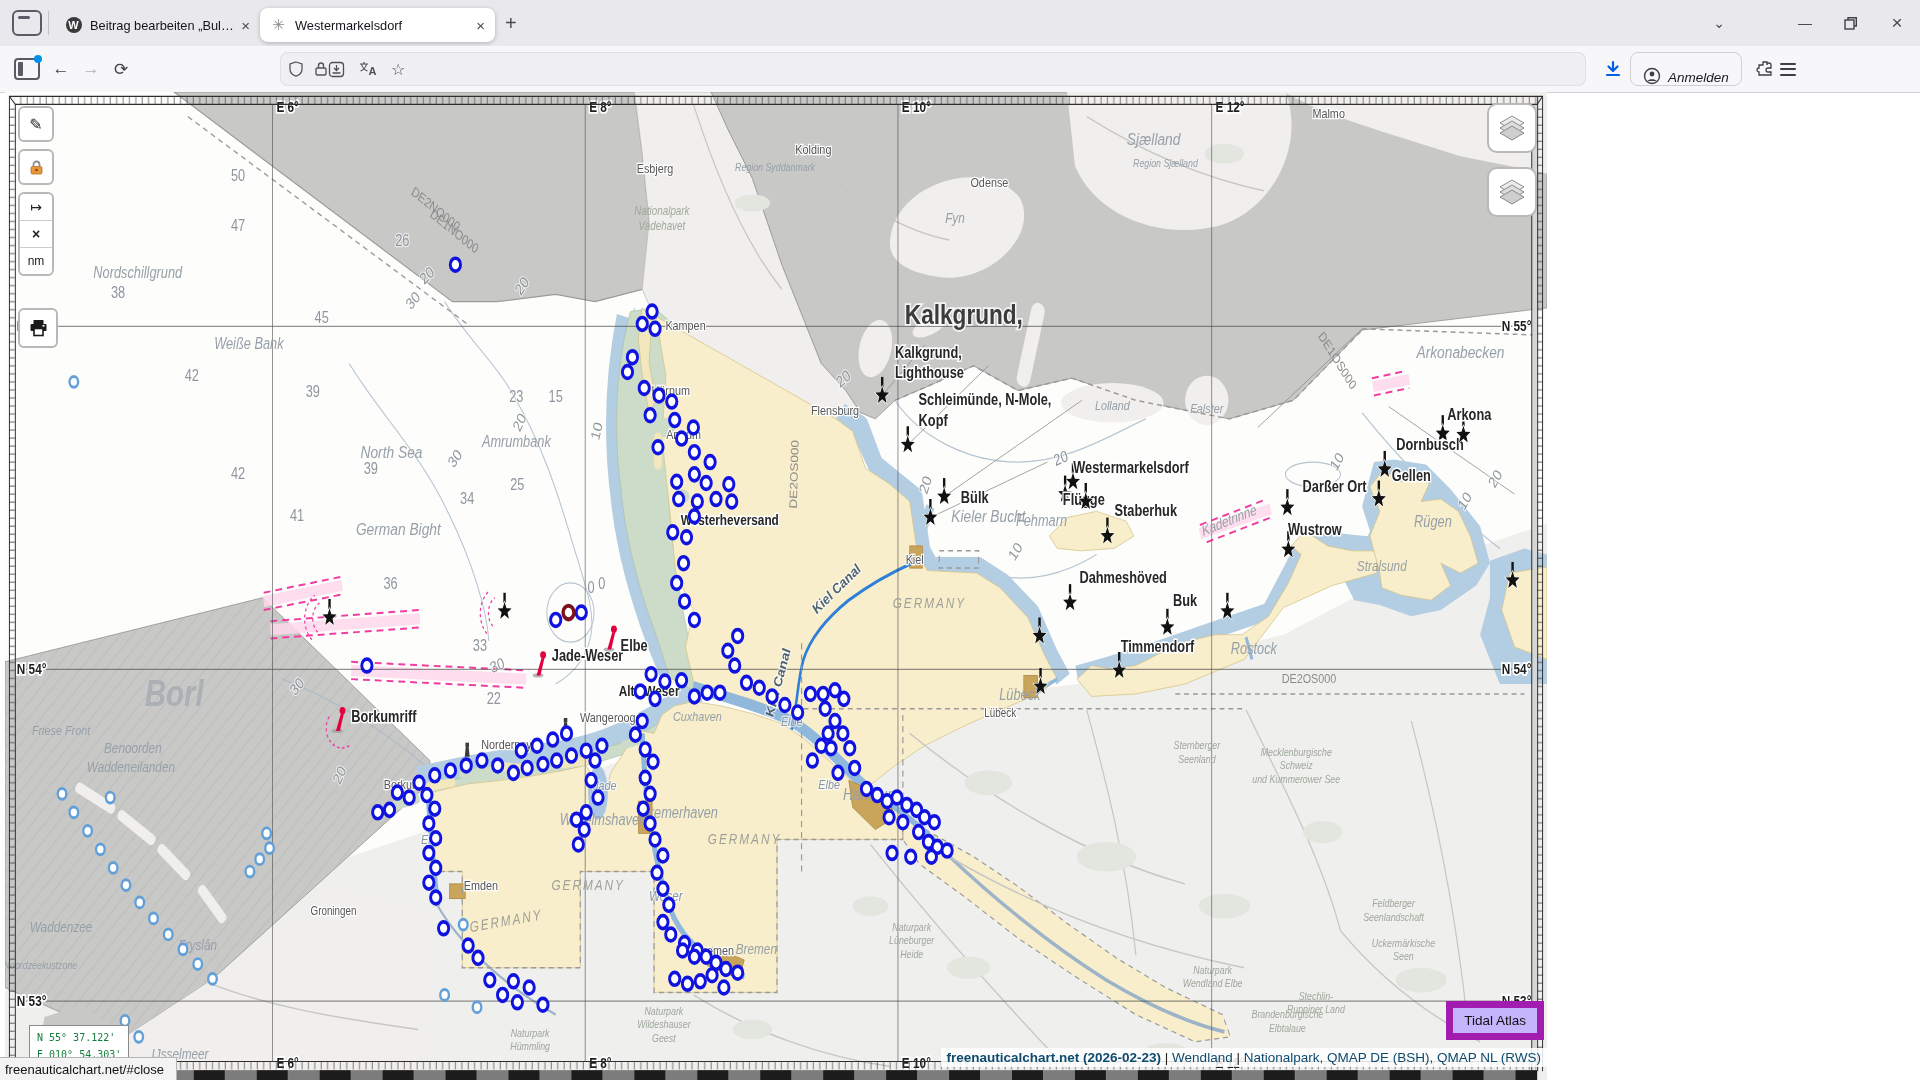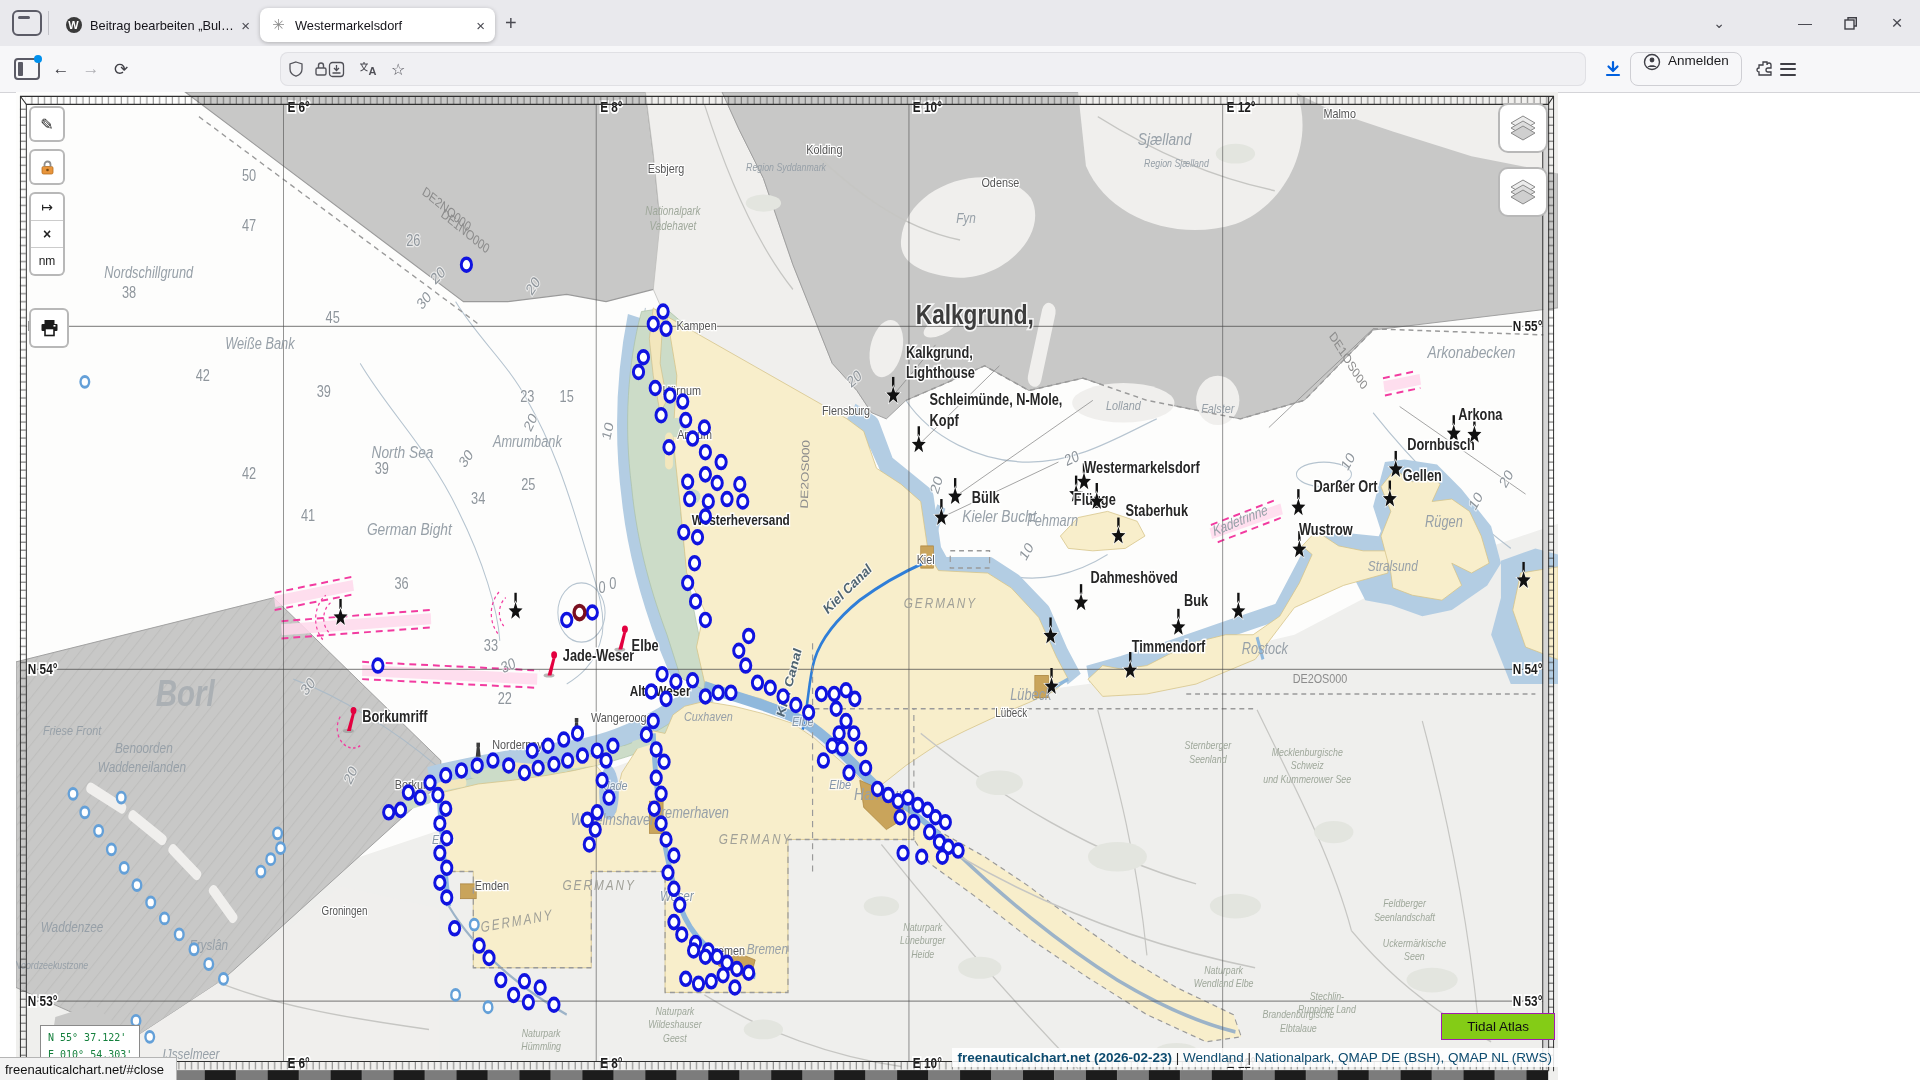--- a/index.html
+++ b/index.html
@@ -25,25 +25,25 @@
   .tbicon{color:#3f3f46;font-size:17px;width:30px;height:30px;display:flex;align-items:center;justify-content:center;border-radius:5px;}
   .sidebaricon{position:relative;width:22px;height:18px;border:2px solid #5b5b66;border-radius:4px;margin:0 6px 0 14px;}
   .sidebaricon:before{content:"";position:absolute;left:2px;top:2px;bottom:2px;width:5px;background:#5b5b66;border-radius:1px;}
   .sidebaricon .dot{position:absolute;right:-4px;top:-5px;width:8px;height:8px;border-radius:50%;background:#0090ed;}
   .fwd{color:#b0b0b5;}
   #urlbar{height:34px;flex:0 0 auto;width:1290px;margin-left:144px;background:#f0f0f3;border-radius:8px;display:flex;align-items:center;padding:0 8px;box-shadow:inset 0 0 0 1px #e0e0e4;}
   #urlbar svg{flex:0 0 auto;}
   .urltext{font-size:13.5px;margin-left:10px;flex:1;white-space:nowrap;overflow:hidden;}
   .urltext .dom{color:#1b1b1e;} .urltext .pth{color:#74747a;}
   .urlicons{display:flex;align-items:center;gap:14px;color:#4f4f56;}
-  .anmelden{display:flex;align-items:flex-start;gap:7px;border:1px solid #cfcfd4;border-radius:8px;height:32px;padding:0 12px;margin:0 8px;font-size:13.5px;color:#1b1b1e;background:#fff0;}
+  .anmelden{display:flex;align-items:flex-end;gap:7px;border:1px solid #cfcfd4;border-radius:8px;height:32px;padding:0 12px;margin:0 8px;font-size:13.5px;color:#1b1b1e;background:#fff0;font-style:italic;}
   .hamburger{display:flex;flex-direction:column;gap:3.5px;margin:0 14px 0 6px;}
   .hamburger span{display:block;width:16px;height:2px;background:#3f3f46;border-radius:1px;}
   
-  #map{position:absolute;left:16px;top:92px;width:1542px;height:988px;background:#fdfdfc;cursor:grab;}
+  #map{position:absolute;left:5px;top:92px;width:1542px;height:988px;background:#fdfdfc;cursor:grab;}
   #chart{position:absolute;left:0;top:0;width:100%;height:100%;}
   text{font-family:"Liberation Sans",sans-serif;}
   .lbl-sea{fill:#97a0a8;font-style:italic;}
   .lbl-sea-big{fill:#abb0b4;font-style:italic;font-weight:bold;}
   .lbl-city{fill:#565656;paint-order:stroke;stroke:#fff;stroke-width:2px;}
   .lbl-lh{fill:#262626;font-weight:600;paint-order:stroke;stroke:#fff;stroke-width:2.5px;}
   .lbl-lh-big{fill:#3c3c3c;font-weight:700;paint-order:stroke;stroke:#ffffffcc;stroke-width:3px;}
   .lbl-country{fill:#a0a098;font-style:italic;letter-spacing:2px;}
   .lbl-park{fill:#9fa89b;font-style:italic;}
   .lbl-chartid{fill:#8c8c8c;}
@@ -51,21 +51,21 @@
   .lbl-canal{fill:#4f6472;font-weight:600;paint-order:stroke;stroke:#ffffffaa;stroke-width:2px;}
   .lbl-depth{fill:#8f969c;paint-order:stroke;stroke:#ffffff99;stroke-width:2px;}
   .gridlbl{fill:#1d1d1d;paint-order:stroke;stroke:#fff;stroke-width:3px;font-weight:600;}
   
   .lf-btn{position:absolute;background:#fff;border:2px solid rgba(0,0,0,.28);border-radius:6px;width:32px;display:flex;flex-direction:column;align-items:center;justify-content:center;color:#222;}
   .lf-single{height:32px;}
   .lf-group{width:32px;}
   .lf-group .cell{width:100%;height:26px;display:flex;align-items:center;justify-content:center;border-bottom:1px solid #ccc;font-size:14px;}
   .lf-group .cell:last-child{border-bottom:none;text-align:center;}
   .layersbtn{position:absolute;right:10px;width:46px;height:46px;background:#fff;border:2px solid rgba(0,0,0,.28);border-radius:10px;display:flex;align-items:center;justify-content:center;}
-  #tidal{position:absolute;right:3px;bottom:40px;background:#84cc16;border:1px solid #a21caf;padding:5px 25px;font-size:13.5px;color:#111;}
+  #tidal{position:absolute;right:3px;bottom:40px;background:#c4b5fd;border:7px solid #a21caf;padding:5px 11px;font-size:13.5px;color:#111;}
   #attrib{position:absolute;right:0;bottom:13px;background:rgba(255,255,255,.85);padding:2px 6px;font-size:13.5px;color:#222;white-space:nowrap;}
   #attrib a{color:#0c4a6e;text-decoration:none;}
   #attrib .main{font-weight:bold;}
   #coords{position:absolute;left:24px;bottom:10px;background:#fff;border:1px solid #8a8a8a;font-family:"DejaVu Sans Mono",monospace;font-size:10px;color:#15803d;padding:3px 7px;line-height:17px;height:37px;overflow:hidden;z-index:5;}
   #statusbar{position:absolute;left:0;bottom:0;height:22px;background:#f3f3f3;border-top:1px solid #b5b5b5;border-right:1px solid #b5b5b5;font-size:13px;color:#111;display:flex;align-items:center;padding:0 12px 0 5px;z-index:6;}
 </style>
 </head>
 <body>
 
 <div id="tabbar">

